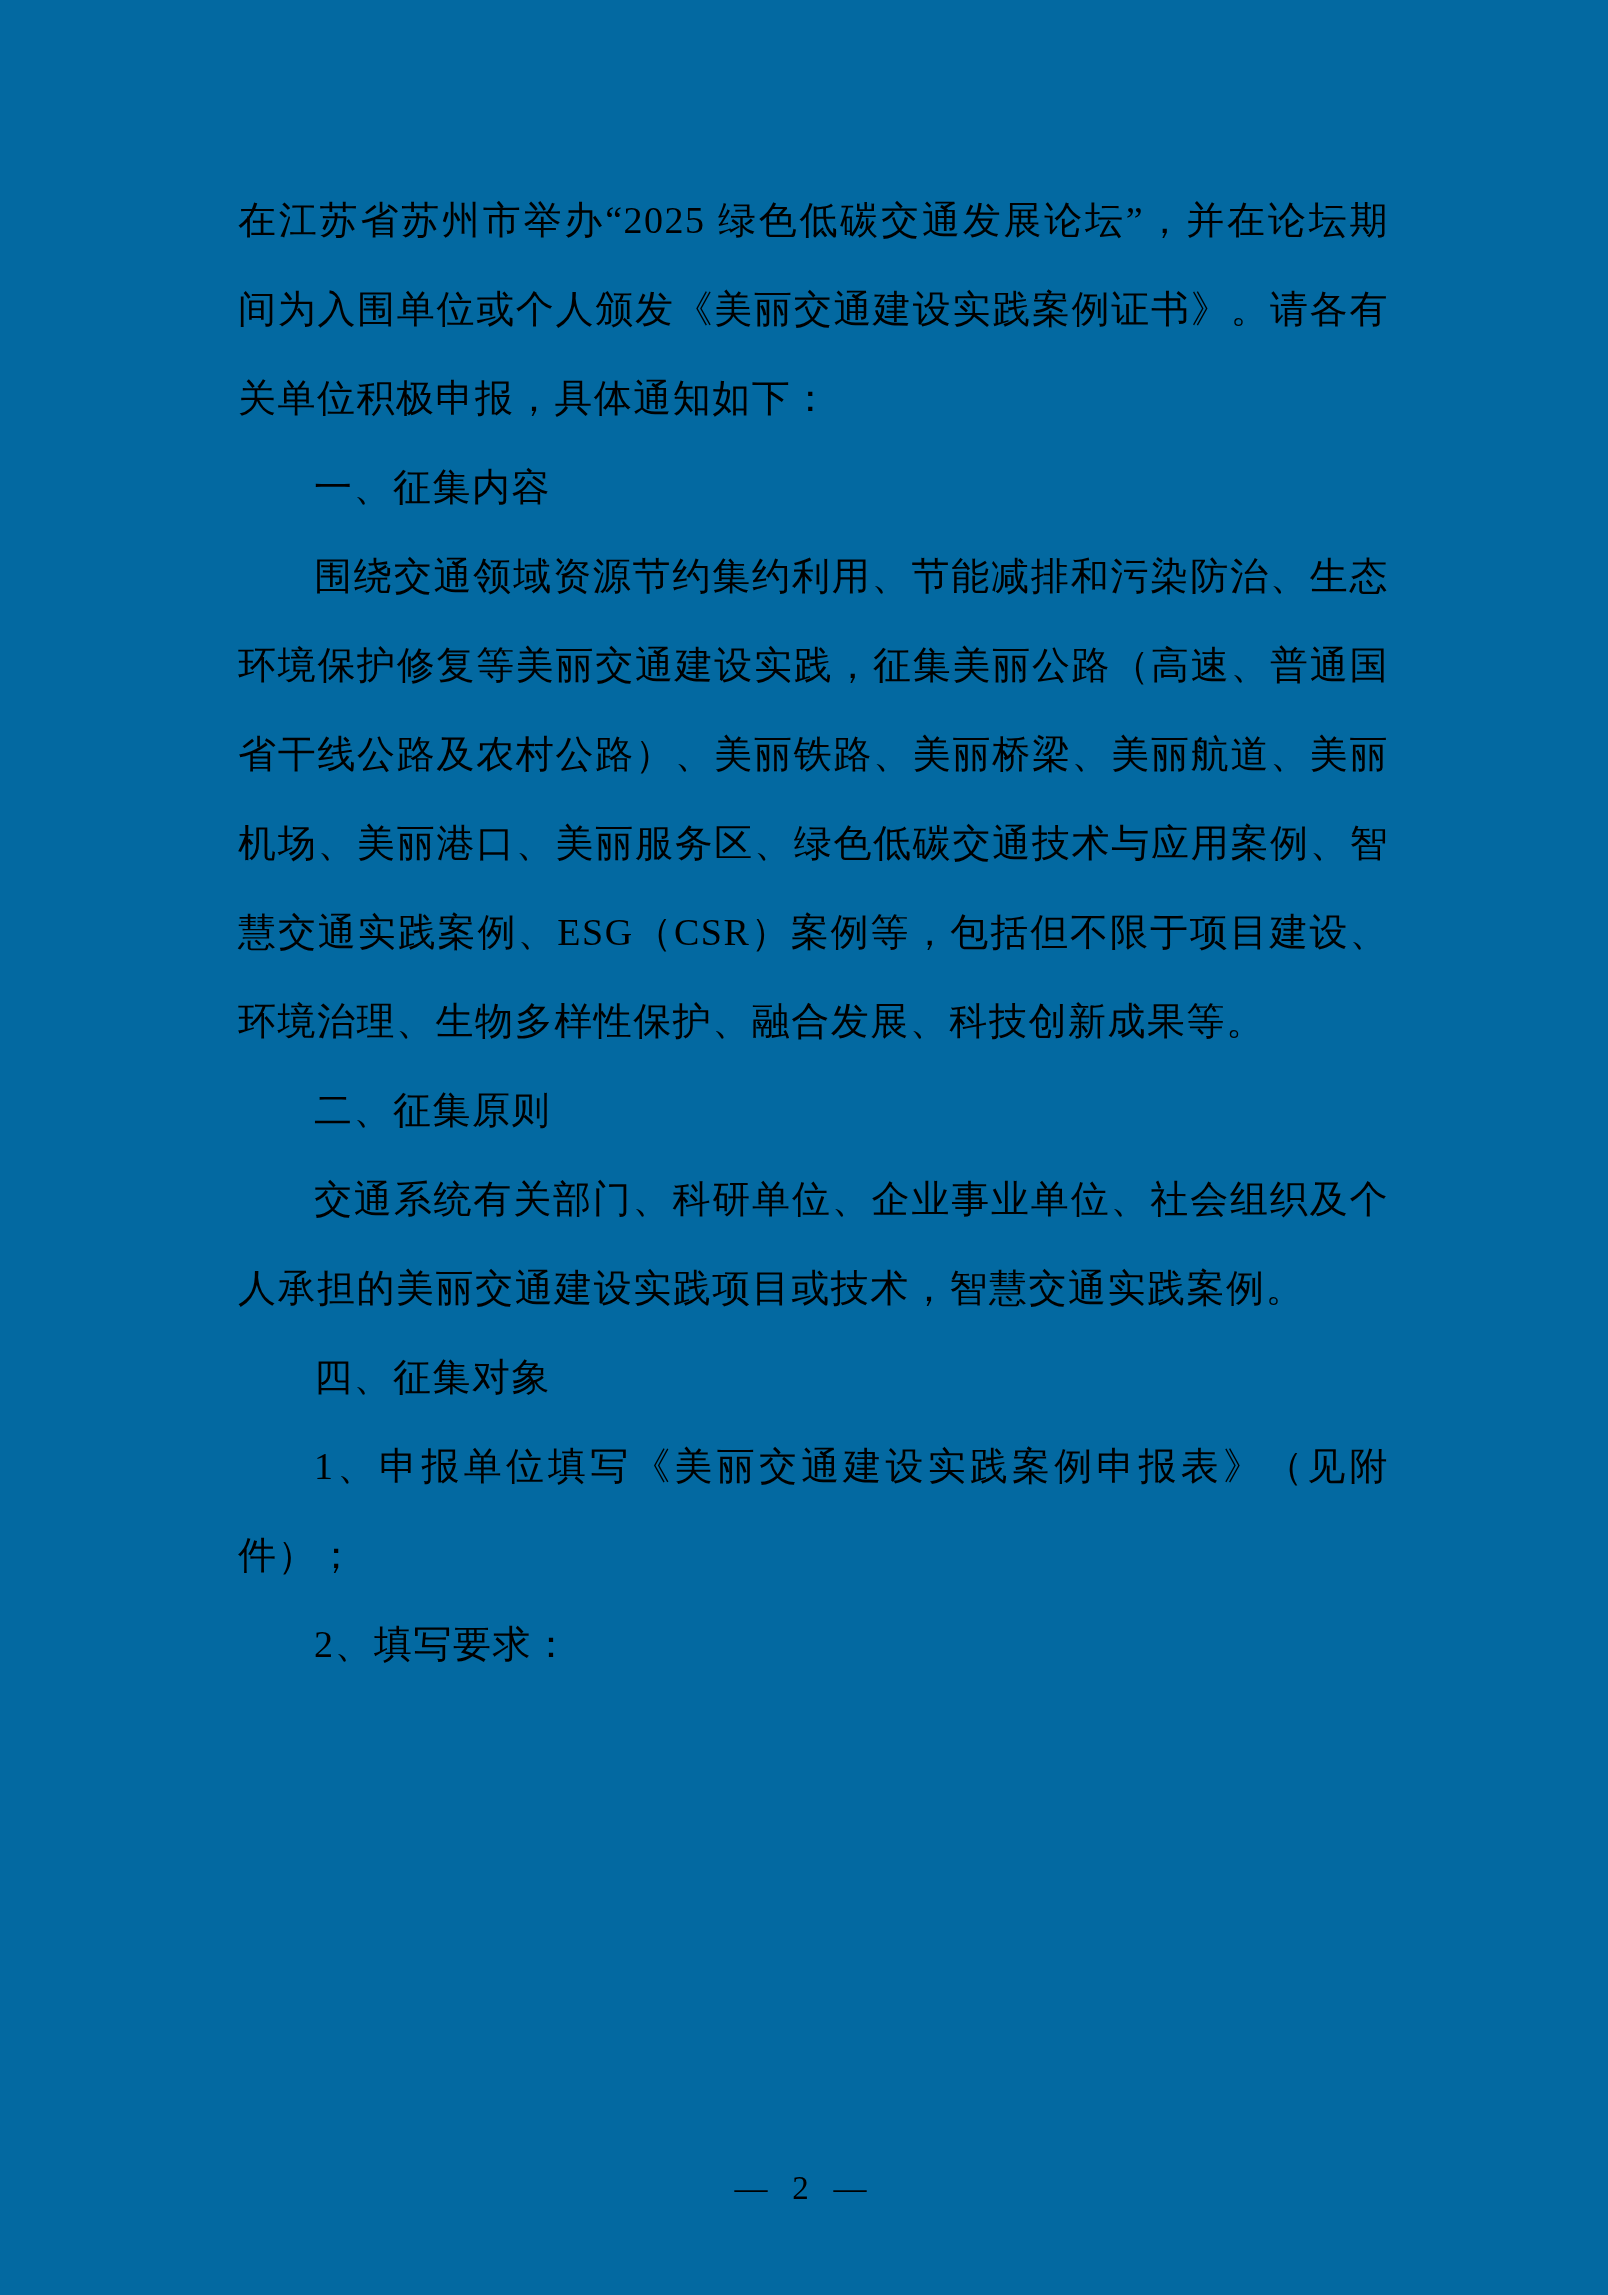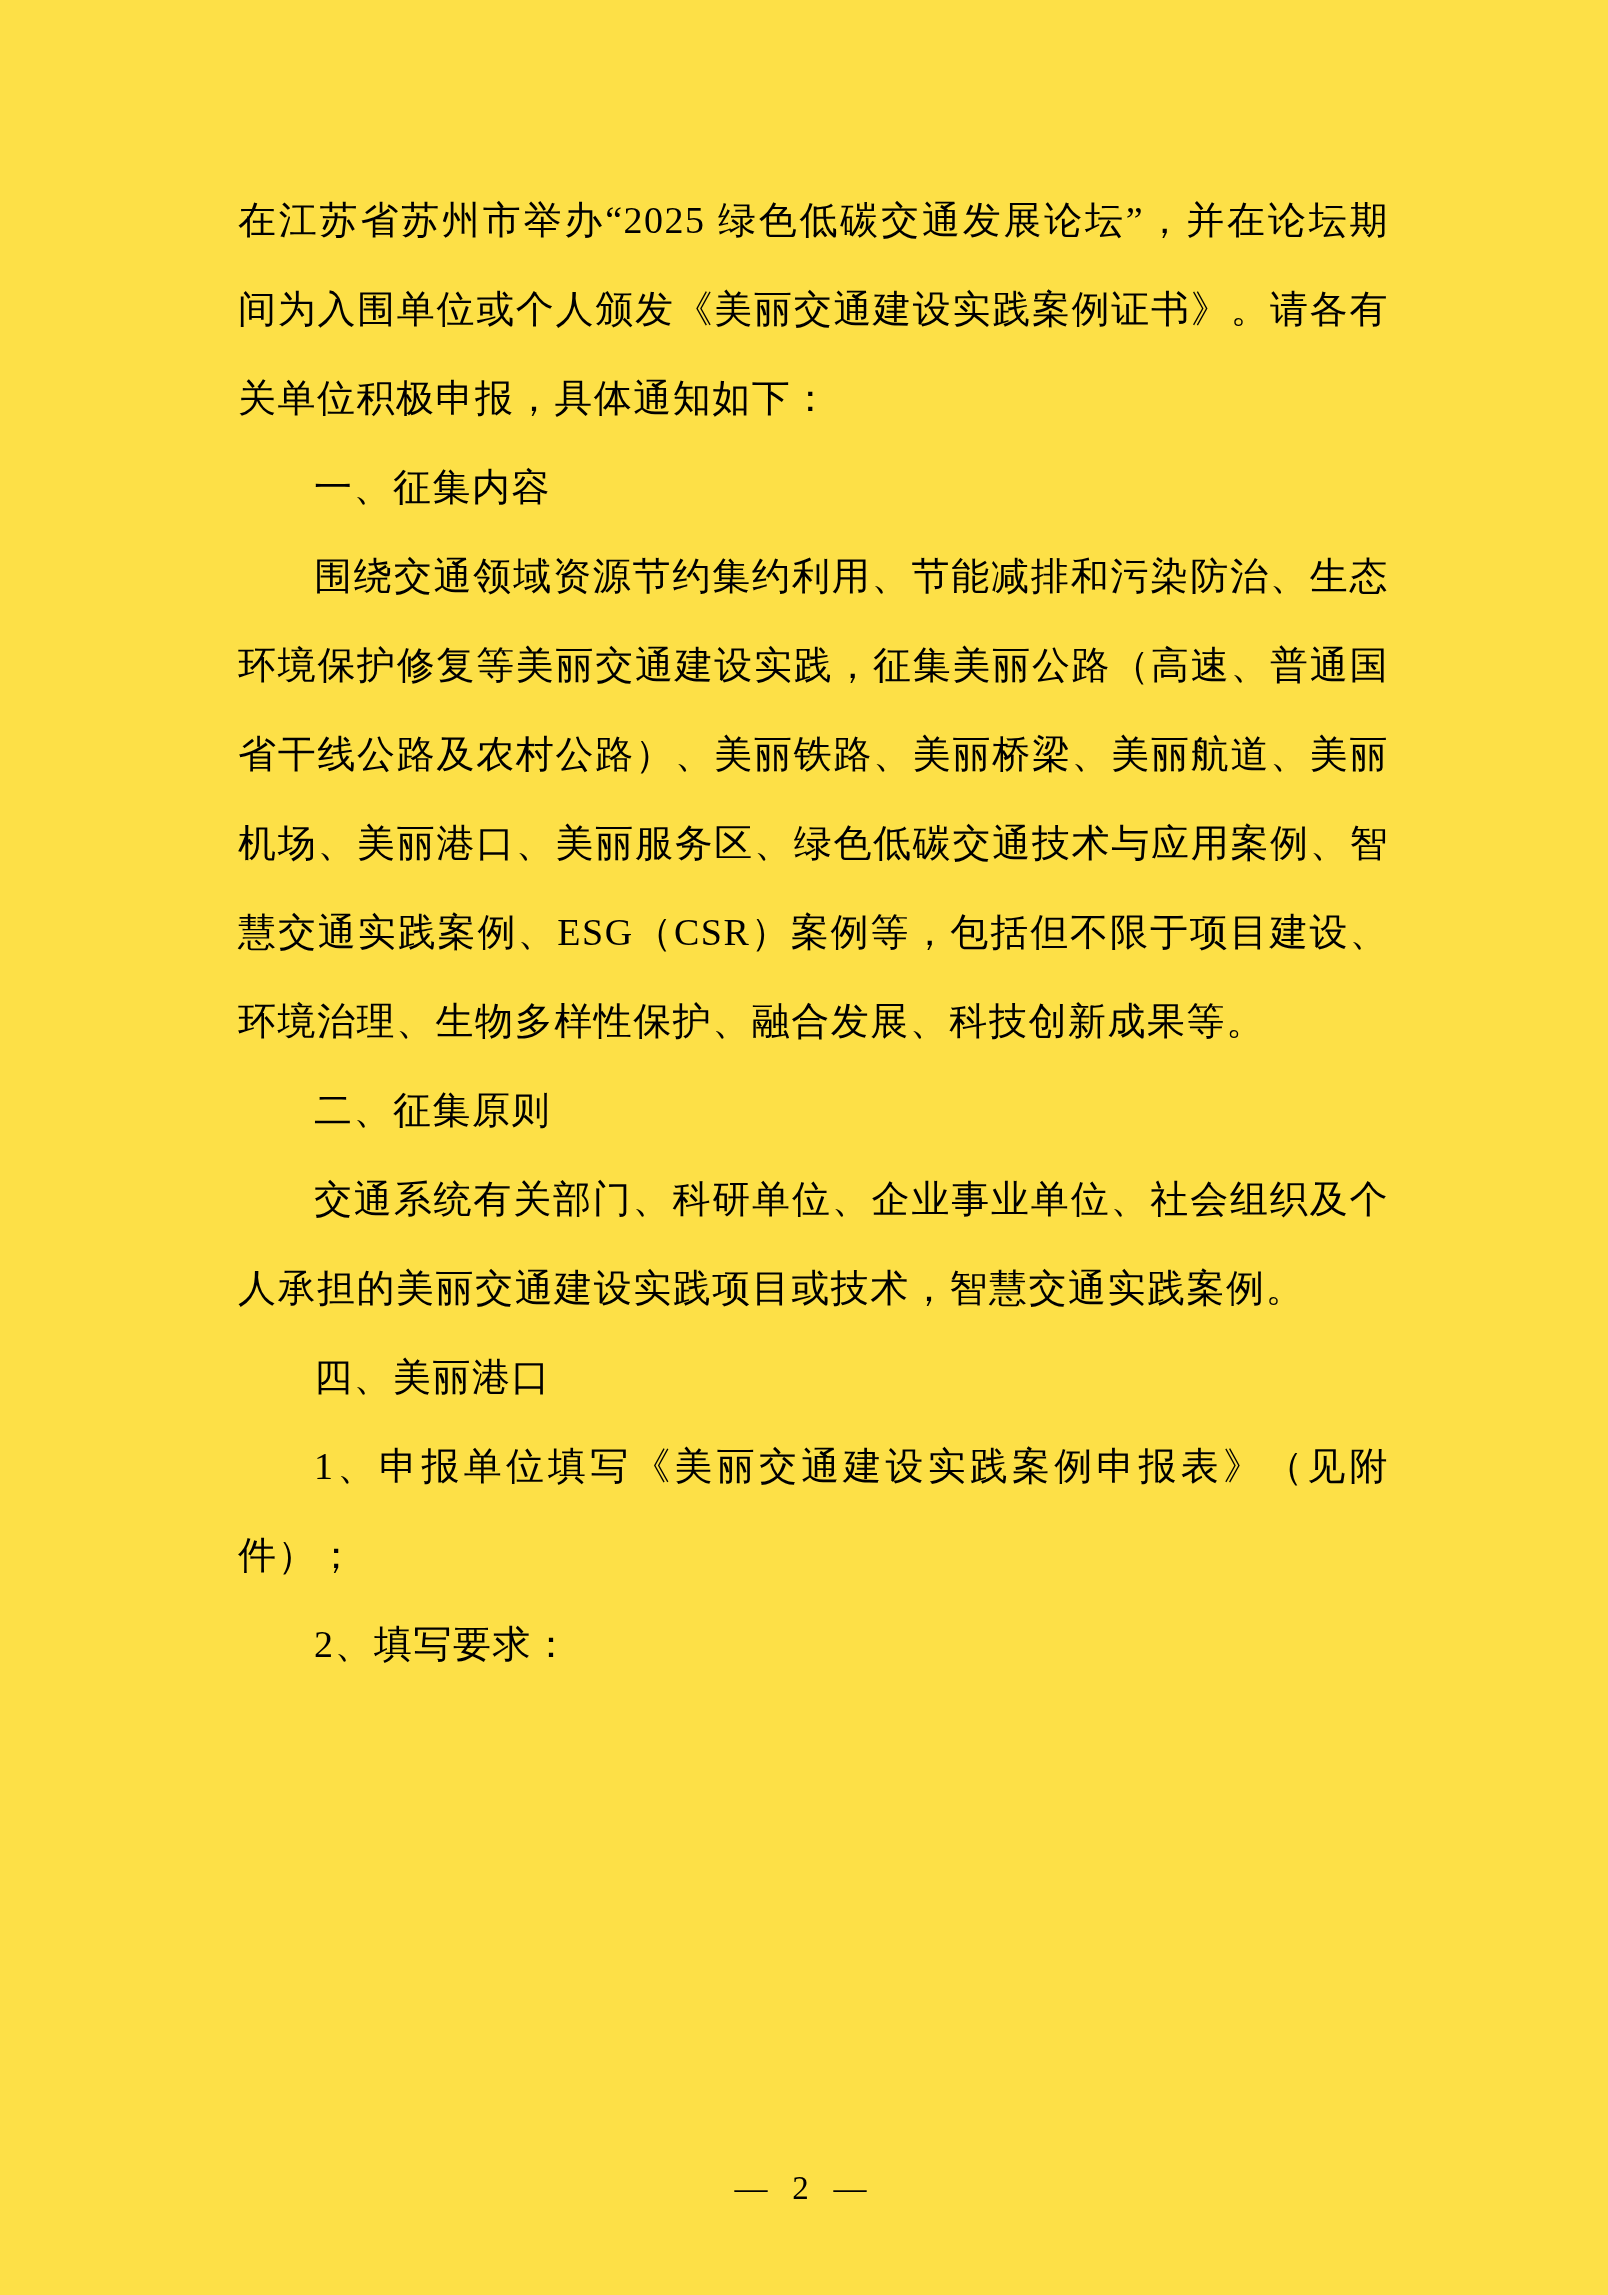--- a/index.html
+++ b/index.html
@@ -4,21 +4,21 @@
 <style>
   html, body {
     margin: 0;
     padding: 0;
     background: #ffffff;
   }
   .page {
     position: relative;
     width: 1609px;
     height: 2295px;
-    background: #fde047;
+    background: #0369a1;
     overflow: hidden;
     font-family: "Liberation Serif", "DejaVu Serif", serif;
     color: #000000;
   }
   .doc-body {
     position: absolute;
     left: 238px;
     top: 176px;
     width: 1151px;
   }
@@ -63,21 +63,21 @@
     <p class="heading">一、征集内容</p>
 
     <p class="indent">围绕交通领域资源节约集约利用、节能减排和污染防治、生态环境保护修复等美丽交通建设实践，征集美丽公路（高速、普通国省干线公路及农村公路）、美丽铁路、美丽桥梁、美丽航道、美丽机场、美丽港口、美丽服务区、绿色低碳交通技术与应用案例、智慧交通实践案例、ESG（CSR）案例等，包括但不限于项目建设、环境治理、生物多样性保护、融合发展、科技创新成果等。</p>
 
     <p class="heading">二、征集原则</p>
 
 
 
     <p class="indent">交通系统有关部门、科研单位、企业事业单位、社会组织及个人承担的美丽交通建设实践项目或技术，智慧交通实践案例。</p>
 
-    <p class="heading">四、美丽港口</p>
+    <p class="heading">四、征集对象</p>
 
     <p class="indent">1、申报单位填写《美丽交通建设实践案例申报表》（见附件）；</p>
 
     <p class="indent">2、填写要求：</p>
   </div>
 
   <div class="page-number">— 2 —</div>
 
 </div>
 

